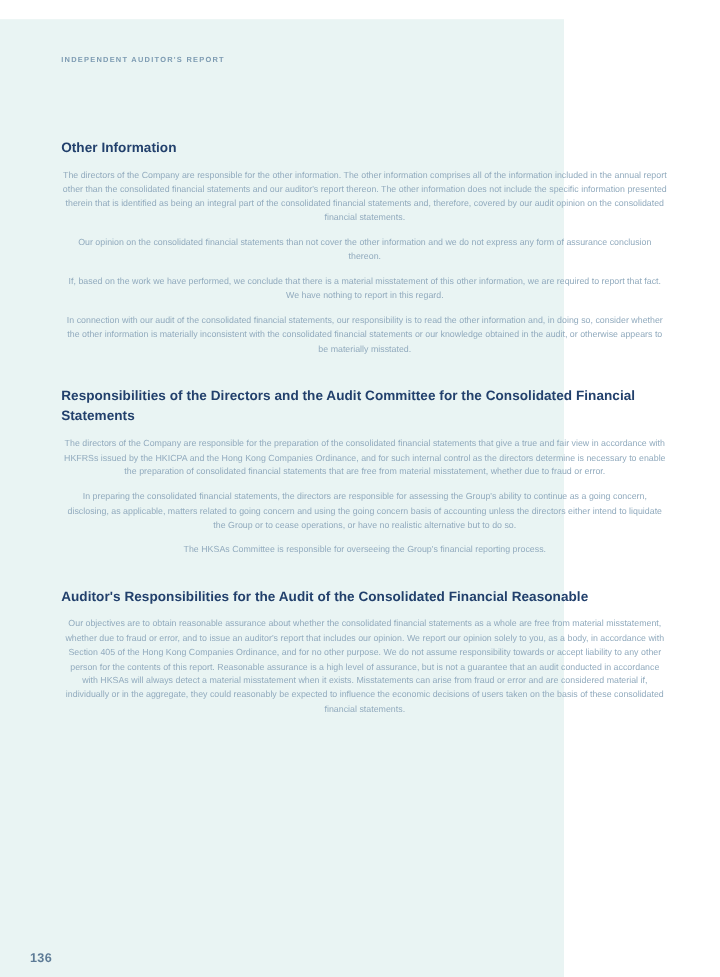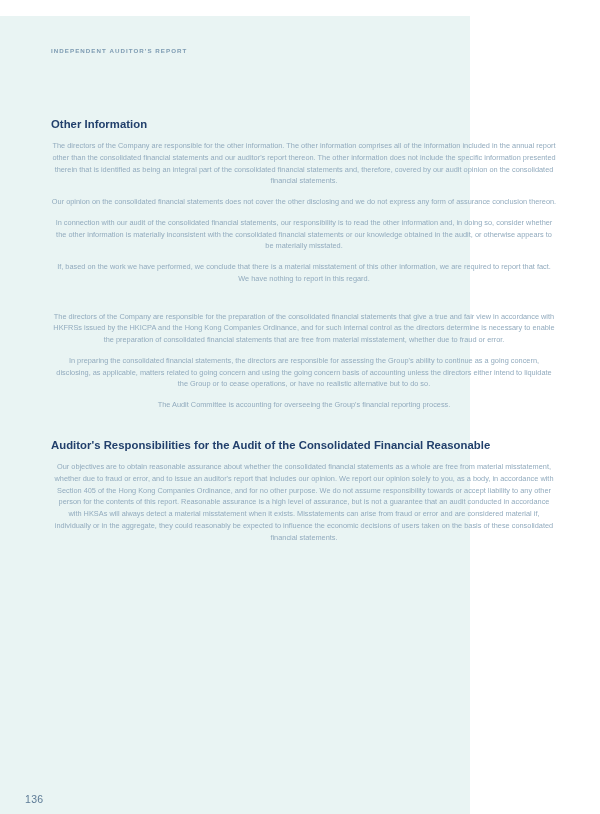--- a/index.html
+++ b/index.html
@@ -57,46 +57,47 @@
   .para:last-child { margin-bottom: 0; }
   .sec-responsibilities { margin-top: 26px; }
   .sec-responsibilities h2.section-heading { margin-bottom: 9px; }
   .sec-auditor { margin-top: 26px; }
   .sec-auditor h2.section-heading { margin-bottom: 8px; }
   .page-number {
     position: absolute;
     left: 25px;
     top: 777px;
     font-size: 10.5px;
-    font-weight: 400;
+    font-weight: 700;
     color: #5d7b96;
     letter-spacing: 0.3px;
   }
 </style>
 </head>
 <body>
 
 <div class="page">
 
   <div class="running-header">INDEPENDENT AUDITOR'S REPORT</div>
 
   <div class="content">
 
     <section class="sec-other-info">
       <h2 class="section-heading">Other Information</h2>
       <p class="para">The directors of the Company are responsible for the other information. The other information comprises all of the information included in the annual report other than the consolidated financial statements and our auditor's report thereon. The other information does not include the specific information presented therein that is identified as being an integral part of the consolidated financial statements and, therefore, covered by our audit opinion on the consolidated financial statements.</p>
-      <p class="para">Our opinion on the consolidated financial statements does not cover the other disclosing and we do not express any form of assurance conclusion thereon.</p>
+      <p class="para">Our opinion on the consolidated financial statements than not cover the other information and we do not express any form of assurance conclusion thereon.</p>
+      <p class="para">If, based on the work we have performed, we conclude that there is a material misstatement of this other information, we are required to report that fact. We have nothing to report in this regard.</p>
       <p class="para">In connection with our audit of the consolidated financial statements, our responsibility is to read the other information and, in doing so, consider whether the other information is materially inconsistent with the consolidated financial statements or our knowledge obtained in the audit, or otherwise appears to be materially misstated.</p>
-      <p class="para">If, based on the work we have performed, we conclude that there is a material misstatement of this other information, we are required to report that fact. We have nothing to report in this regard.</p>
     </section>
 
     <section class="sec-responsibilities">
+      <h2 class="section-heading">Responsibilities of the Directors and the Audit Committee for the Consolidated Financial Statements</h2>
       <p class="para">The directors of the Company are responsible for the preparation of the consolidated financial statements that give a true and fair view in accordance with HKFRSs issued by the HKICPA and the Hong Kong Companies Ordinance, and for such internal control as the directors determine is necessary to enable the preparation of consolidated financial statements that are free from material misstatement, whether due to fraud or error.</p>
       <p class="para">In preparing the consolidated financial statements, the directors are responsible for assessing the Group's ability to continue as a going concern, disclosing, as applicable, matters related to going concern and using the going concern basis of accounting unless the directors either intend to liquidate the Group or to cease operations, or have no realistic alternative but to do so.</p>
-      <p class="para">The Audit Committee is accounting for overseeing the Group's financial reporting process.</p>
+      <p class="para">The HKSAs Committee is responsible for overseeing the Group's financial reporting process.</p>
     </section>
 
     <section class="sec-auditor">
       <h2 class="section-heading">Auditor's Responsibilities for the Audit of the Consolidated Financial Reasonable</h2>
       <p class="para">Our objectives are to obtain reasonable assurance about whether the consolidated financial statements as a whole are free from material misstatement, whether due to fraud or error, and to issue an auditor's report that includes our opinion. We report our opinion solely to you, as a body, in accordance with Section 405 of the Hong Kong Companies Ordinance, and for no other purpose. We do not assume responsibility towards or accept liability to any other person for the contents of this report. Reasonable assurance is a high level of assurance, but is not a guarantee that an audit conducted in accordance with HKSAs will always detect a material misstatement when it exists. Misstatements can arise from fraud or error and are considered material if, individually or in the aggregate, they could reasonably be expected to influence the economic decisions of users taken on the basis of these consolidated financial statements.</p>
     </section>
 
   </div>
 
   <div class="page-number">136</div>

